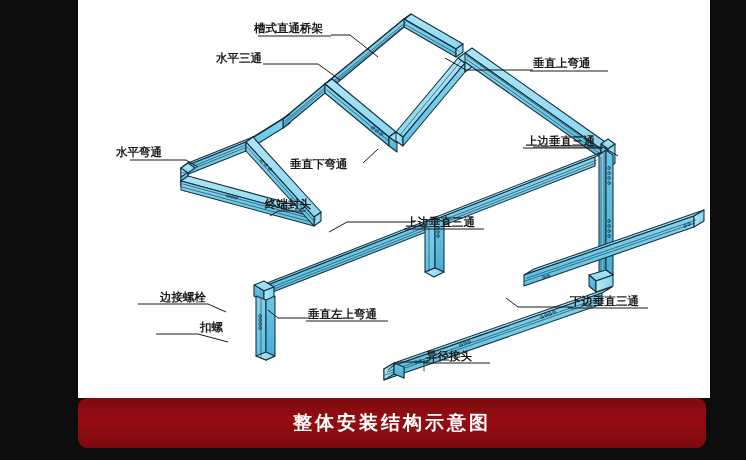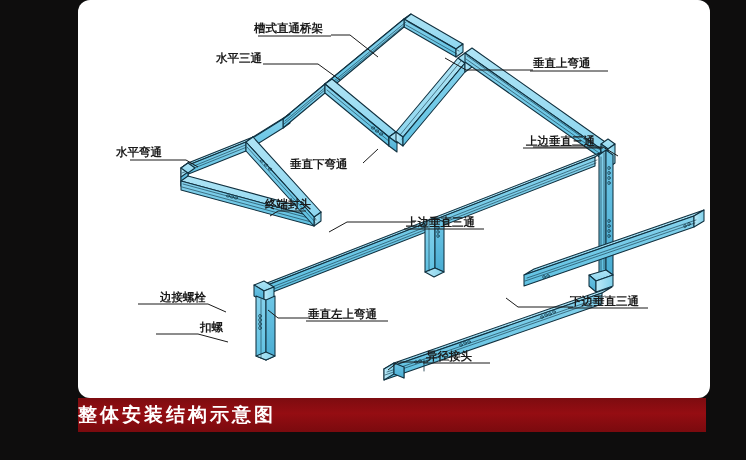--- a/index.html
+++ b/index.html
@@ -22,38 +22,39 @@
   }
   
   #panel {
     position: absolute;
     left: 78px;
     top: 0px;
     width: 632px;
     height: 398px;
     background: #ffffff;
     overflow: hidden;
-    border-radius: 12px;
   }
   #svg-diagram {
     position: absolute;
     left: 0;
     top: 0;
   }
   
   #banner {
     position: absolute;
     left: 78px;
     top: 398px;
     width: 628px;
-    height: 34px;
+    height: 50px;
     background: #8e0b11;
     background: linear-gradient(180deg,#7d0c10 0%,#950d12 45%,#7a0a0e 100%);
     display: flex;
     align-items: center;
+    justify-content: center;
+    border-radius: 9px;
   }
   #banner-text {
     color: #ffffff;
     font-size: 19px;
     font-weight: bold;
     letter-spacing: 3px;
     font-family: "DejaVu Sans", "Liberation Sans", sans-serif;
   }
   
   .lbl {

